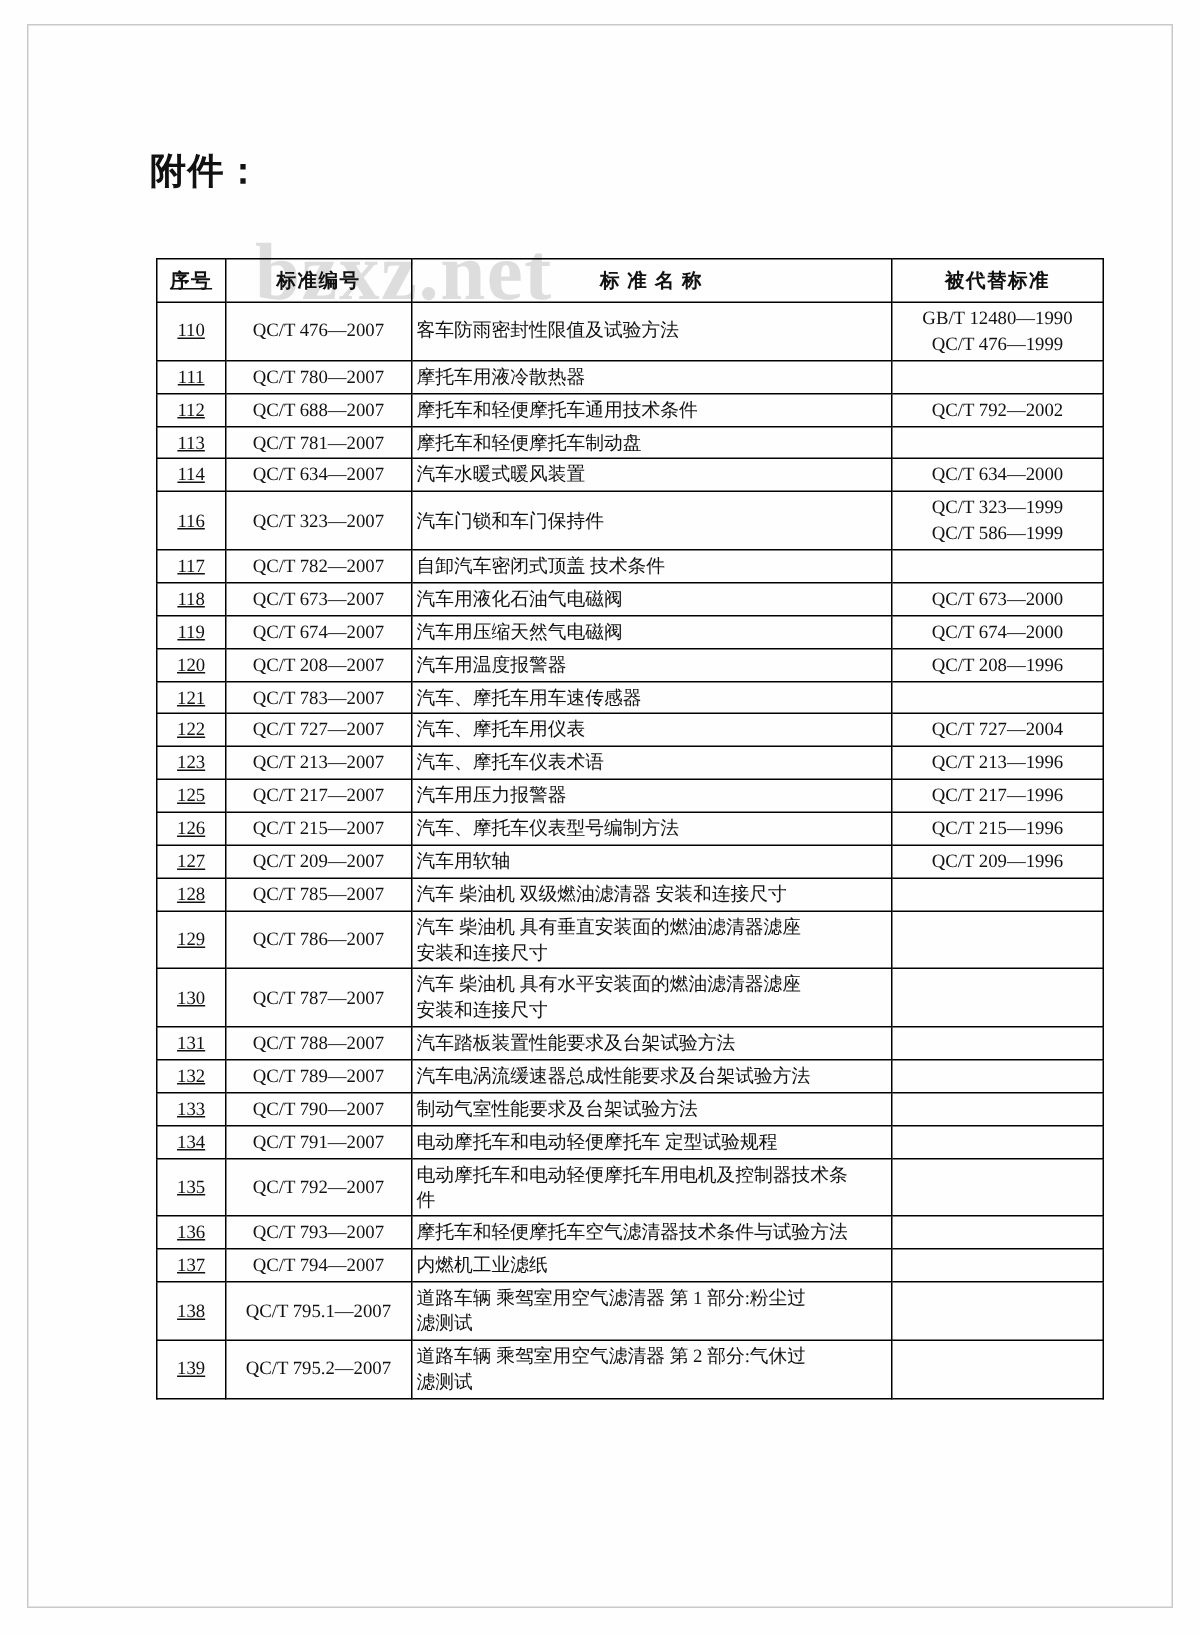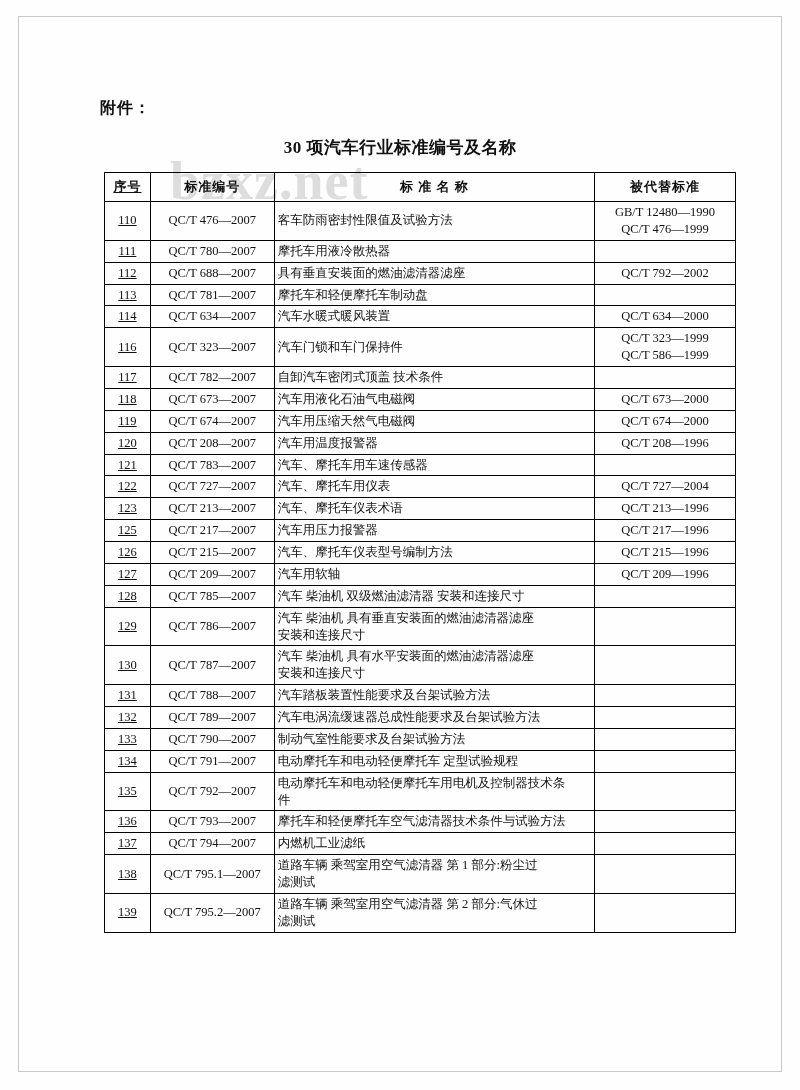--- a/index.html
+++ b/index.html
@@ -19,21 +19,21 @@
     position: absolute;
     left: 0; top: 0;
     width: 800px;
     height: 1090px;
     background: #fefefe;
   }
   .attachment-label {
     position: absolute;
     left: 100px;
     top: 98px;
-    font-size: 16px;
+    font-size: 24px;
     font-weight: bold;
     letter-spacing: 1px;
   }
   .doc-title {
     position: absolute;
     left: 0;
     top: 136px;
     width: 800px;
     text-align: center;
     font-size: 17px;
@@ -97,21 +97,20 @@
 </style>
 </head>
 <body>
 
 <div class="page">
 
   <div class="outer-border"></div>
 
   <div class="attachment-label">附件：</div>
 
-  <div class="doc-title">30 项汽车行业标准编号及名称</div>
 
   <div class="watermark">bzxz.net</div>
 
   <table class="std-table">
     <thead>
       <tr>
         <th class="col-no">序号</th>
         <th class="col-code">标准编号</th>
         <th class="col-name" style="text-align:center;">标 准 名 称</th>
         <th class="col-replace">被代替标准</th>
@@ -129,21 +128,21 @@
         </tr>
         <tr>
           <td class="col-no">111</td>
           <td class="col-code">QC/T 780—2007</td>
           <td class="col-name">摩托车用液冷散热器</td>
           <td class="col-replace"></td>
         </tr>
         <tr>
           <td class="col-no">112</td>
           <td class="col-code">QC/T 688—2007</td>
-          <td class="col-name">具有垂直安装面的燃油滤清器滤座</td>
+          <td class="col-name">摩托车和轻便摩托车通用技术条件</td>
           <td class="col-replace">QC/T 792—2002</td>
         </tr>
         <tr>
           <td class="col-no">113</td>
           <td class="col-code">QC/T 781—2007</td>
           <td class="col-name">摩托车和轻便摩托车制动盘</td>
           <td class="col-replace"></td>
         </tr>
         <tr>
           <td class="col-no">114</td>

